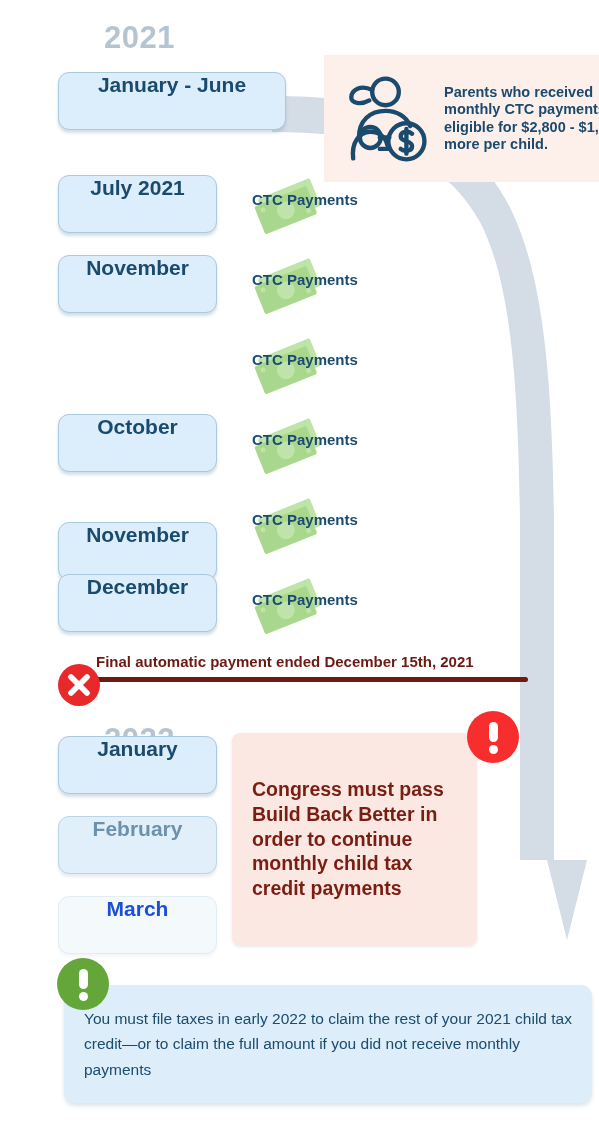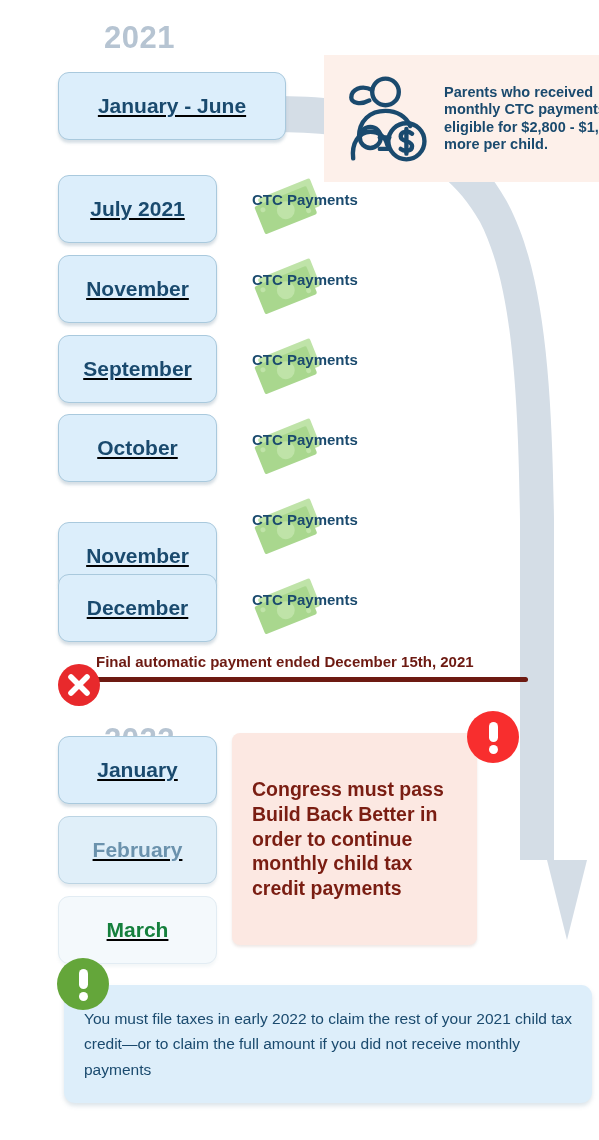--- a/index.html
+++ b/index.html
@@ -39,30 +39,29 @@
     line-height: 1;
   }
   .year-2021 { left: 68px; top: 22px; }
   .year-2022 { left: 68px; top: 724px; }
 
   
   .month-pill {
     position: absolute;
     left: 22px;
     width: 159px;
-    height: 68px;
+    height: 58px;
     box-sizing: border-box;
     background: #dceefb;
     border: 1px solid #a9c9dd;
     border-radius: 11px;
     box-shadow: 0 3px 3px rgba(120, 150, 170, 0.30);
     display: flex;
-    align-items: center;
+    align-items: flex-start;
     justify-content: center;
-    text-decoration: underline;
   }
   .month-pill.wide {
     width: 228px;
   }
   .month-pill span {
     font-size: 21px;
     font-weight: bold;
     color: #1a4a6e;
     white-space: nowrap;
   }
@@ -71,21 +70,21 @@
     background: #e0eff9;
     border-color: #bcd4e3;
     box-shadow: 0 3px 3px rgba(120, 150, 170, 0.18);
   }
   .month-pill.fade1 span { color: #6b92ad; }
   .month-pill.fade2 {
     background: #f4f9fc;
     border-color: #e2ecf3;
     box-shadow: 0 3px 3px rgba(120, 150, 170, 0.08);
   }
-  .month-pill.fade2 span { color: #15803d; }
+  .month-pill.fade2 span { color: #1d4ed8; }
 
   
   .payment-row {
     position: absolute;
     left: 216px;
     width: 200px;
     height: 70px;
   }
   .money-icon {
     position: absolute;
@@ -262,23 +261,20 @@
 
   <div class="month-pill wide" style="top:72px">
     <span>January - June</span>
   </div>
   <div class="month-pill" style="top:175px">
     <span>July 2021</span>
   </div>
   <div class="month-pill" style="top:255px">
     <span>November</span>
   </div>
-  <div class="month-pill" style="top:335px">
-    <span>September</span>
-  </div>
   <div class="month-pill" style="top:414px">
     <span>October</span>
   </div>
   <div class="month-pill" style="top:522px">
     <span>November</span>
   </div>
   <div class="month-pill" style="top:574px">
     <span>December</span>
   </div>
 

